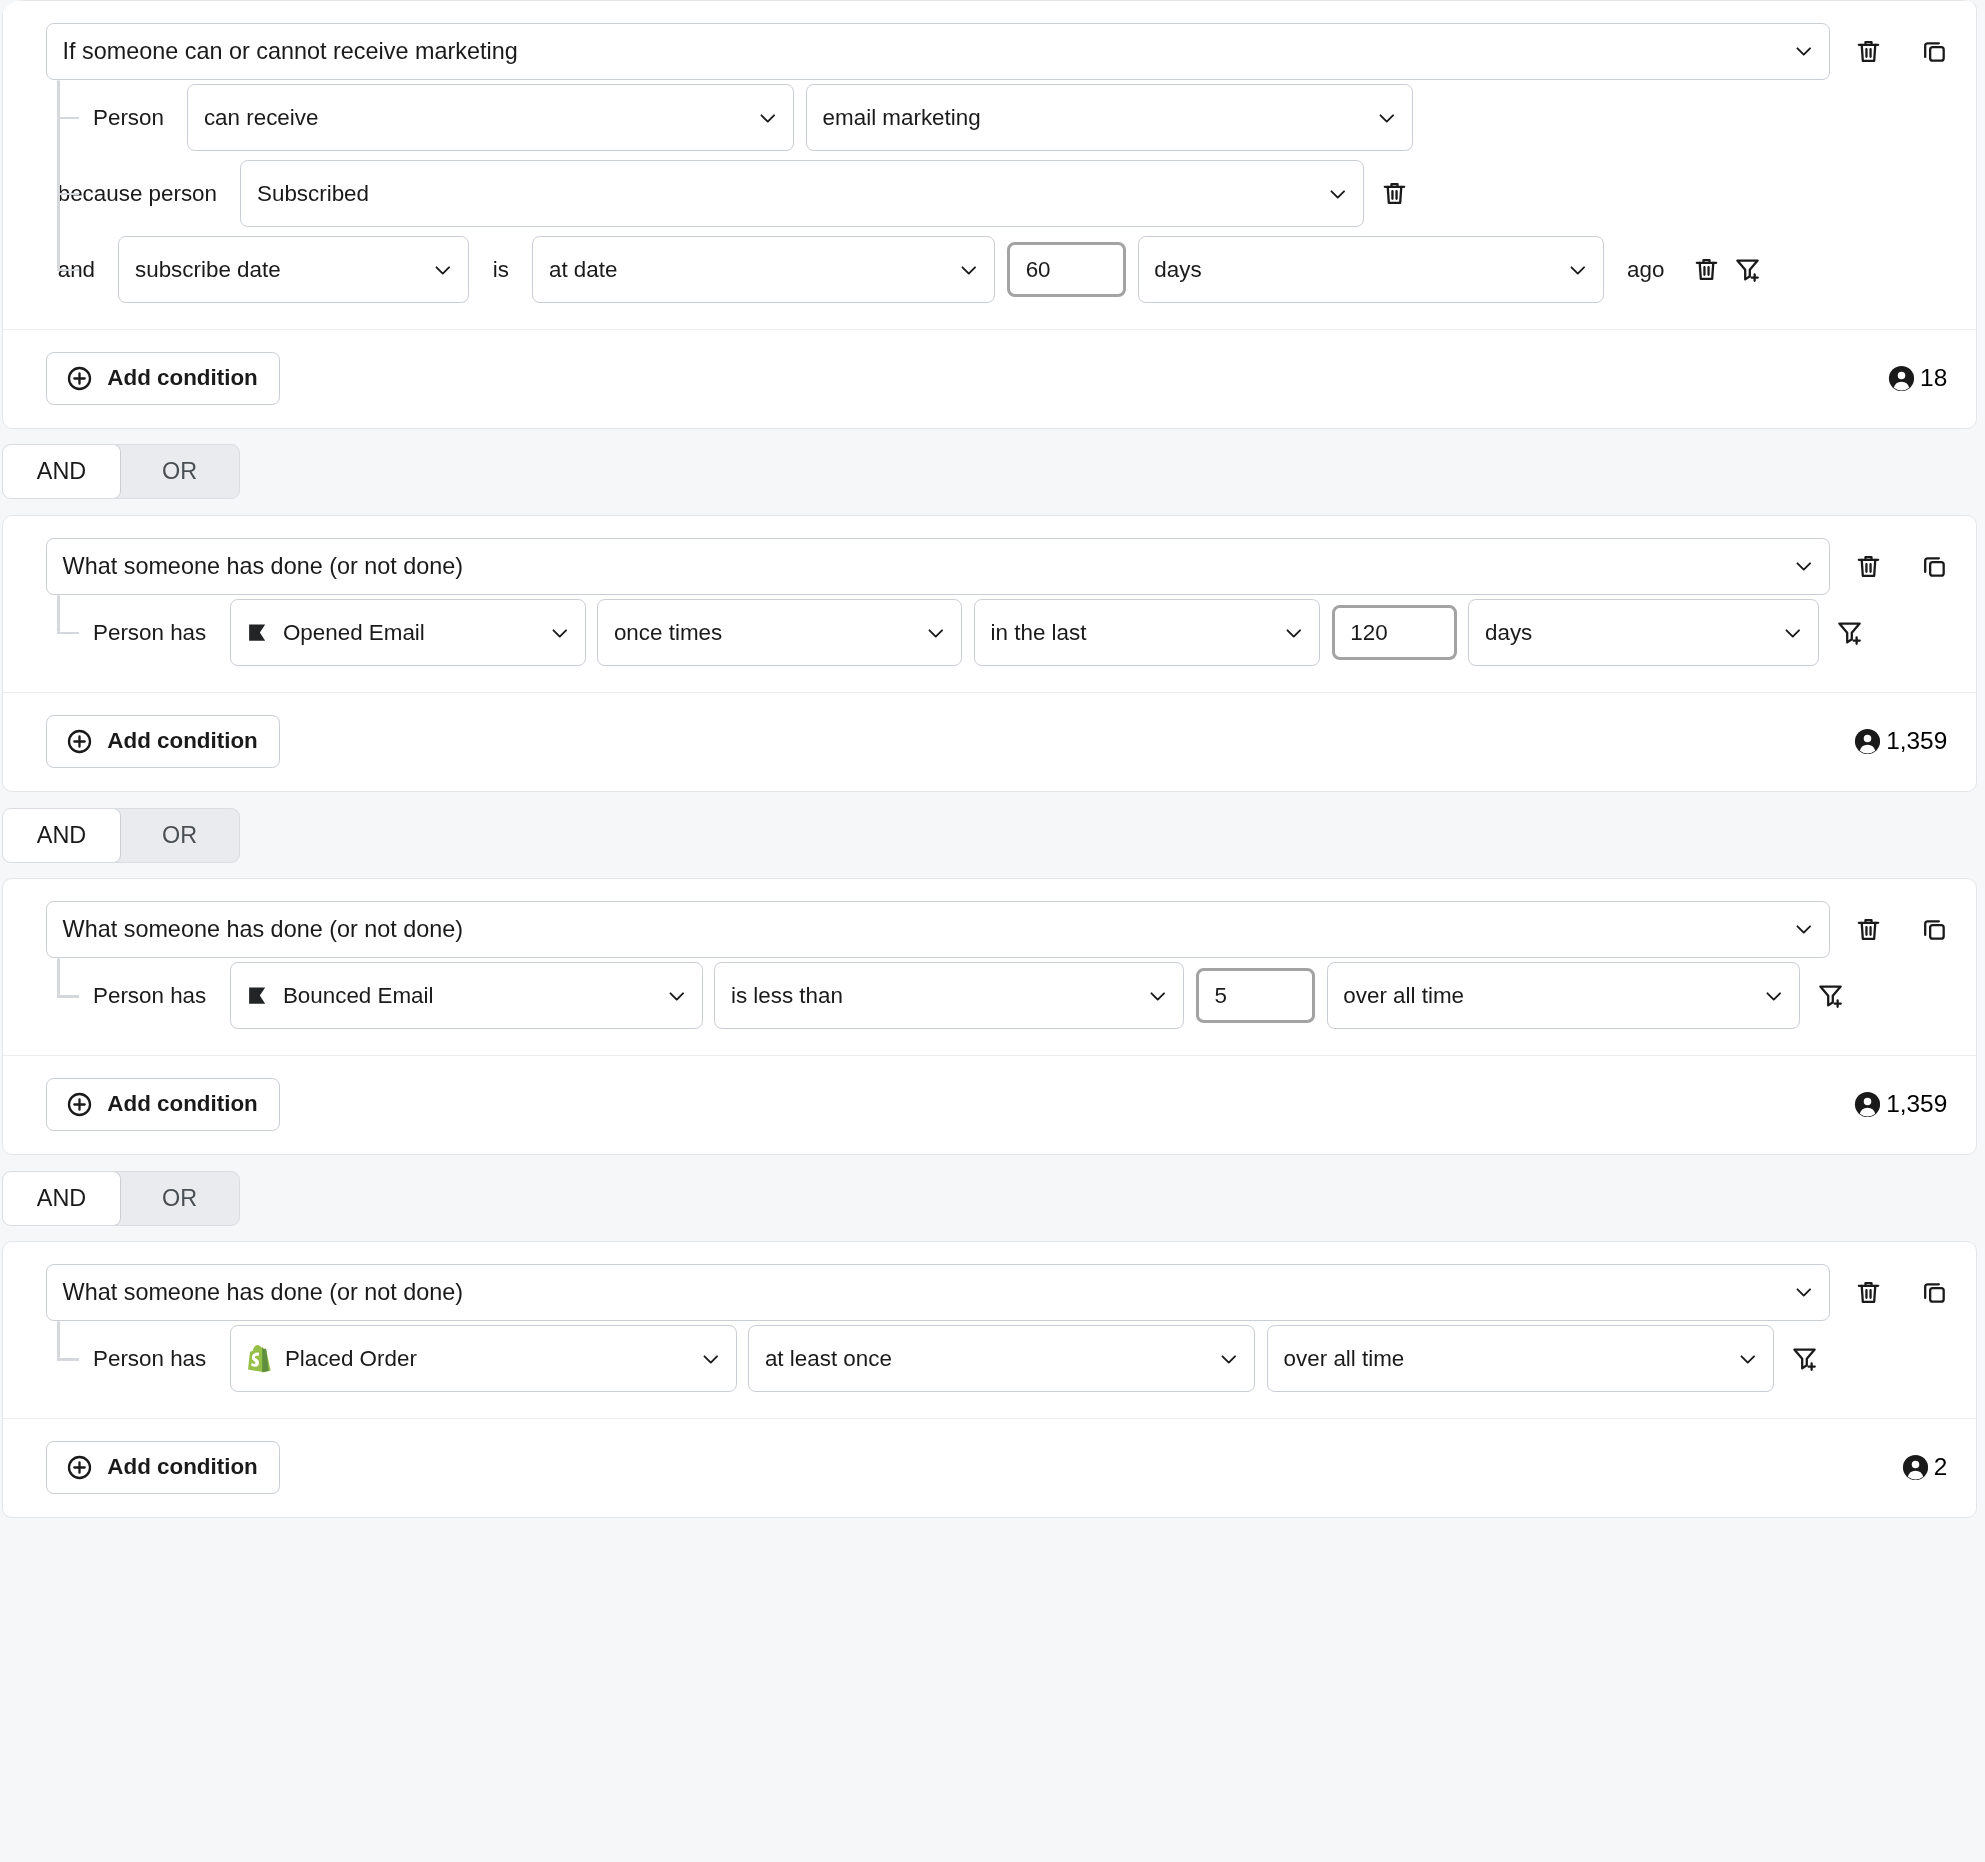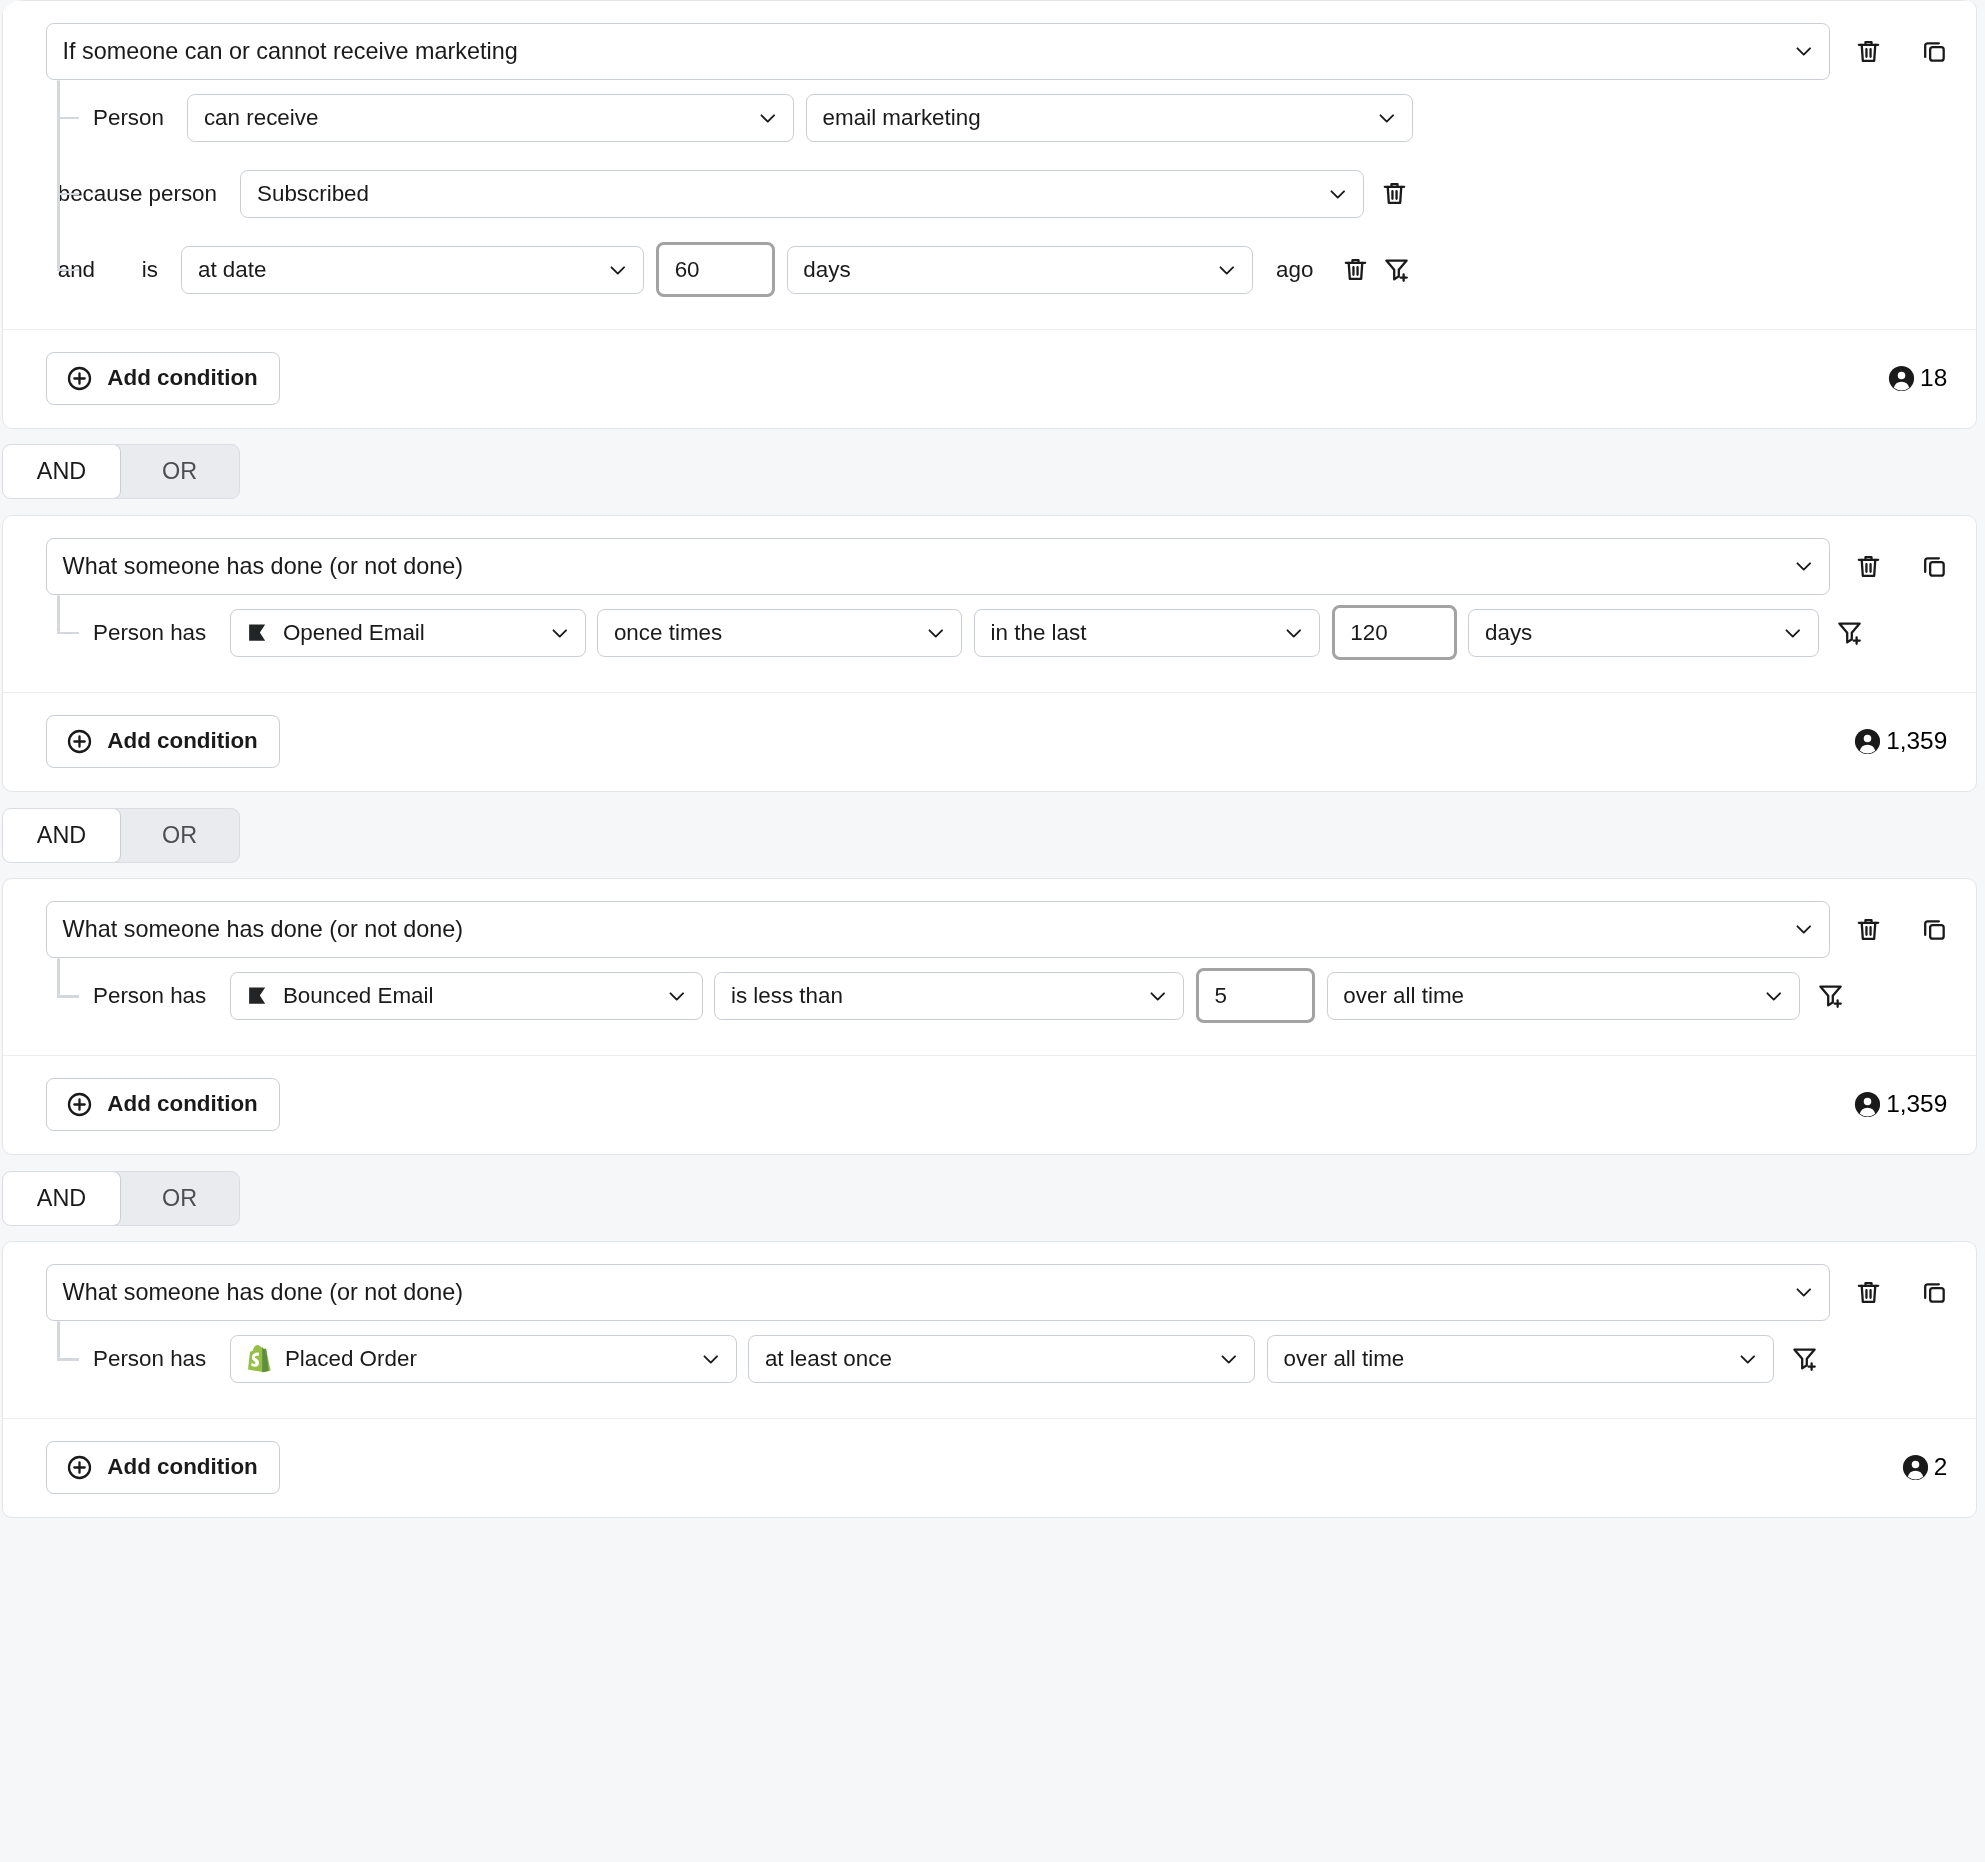--- a/index.html
+++ b/index.html
@@ -36,21 +36,21 @@
     padding: 0 21.5px 0 43px;
     gap: 0;
   }
   .select {
     position: relative;
     display: flex;
     align-items: center;
     border: 1px solid #c9ced4;
     border-radius: 7.8px;
     background: #fff;
-    height: 48px;
+    height: 67px;
     padding: 0 45px 0 15.6px;
     font-size: 22.4px;
     color: #1a1a1a;
     white-space: nowrap;
     overflow: hidden;
   }
   .select .chev {
     position: absolute;
     right: 14.6px;
     top: 50%;
@@ -287,20 +287,26 @@
                 <path d="M4 6.5h16"></path>
                 <path d="M9.5 6.5V4.3h5v2.2"></path>
                 <path d="M6.4 6.5l.9 13.2h9.4l.9-13.2"></path>
                 <path d="M10.3 10v6.4M13.7 10v6.4"></path>
               </svg>
             </span>
           </div>
           <div class="row">
             <span class="lbl">and</span>
             <span style="width:11.7px;display:inline-block"></span>
+            <span class="select" style="width:351px">
+              <span>subscribe date</span>
+              <svg class="chev" viewBox="0 0 24 24" fill="none" stroke="#1a1a1a" stroke-width="2.1" stroke-linecap="round" stroke-linejoin="round">
+                <polyline points="5,9 12,16 19,9"></polyline>
+              </svg>
+            </span>
             <span style="width:11.7px;display:inline-block"></span>
             <span class="lbl">is</span>
             <span style="width:11.7px;display:inline-block"></span>
             <span class="select" style="width:463px">
               <span>at date</span>
               <svg class="chev" viewBox="0 0 24 24" fill="none" stroke="#1a1a1a" stroke-width="2.1" stroke-linecap="round" stroke-linejoin="round">
                 <polyline points="5,9 12,16 19,9"></polyline>
               </svg>
             </span>
             <span style="width:11.7px;display:inline-block"></span>

